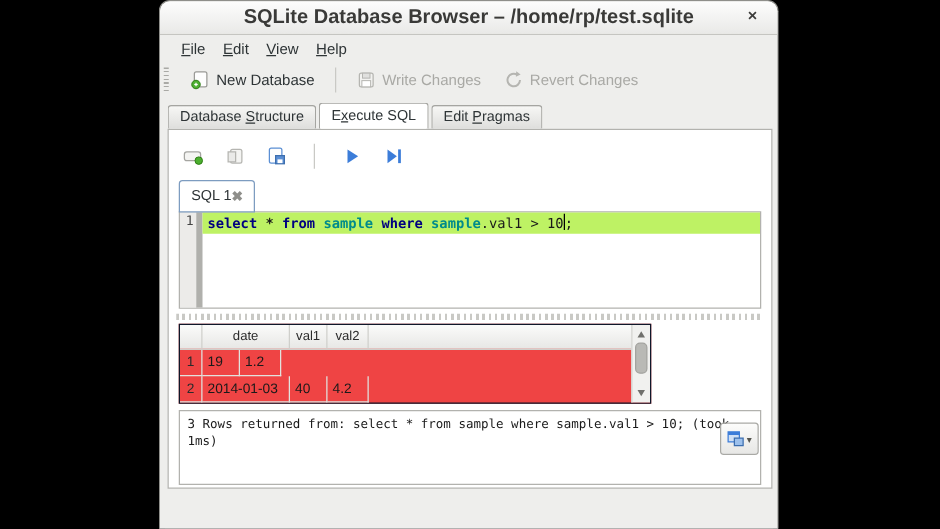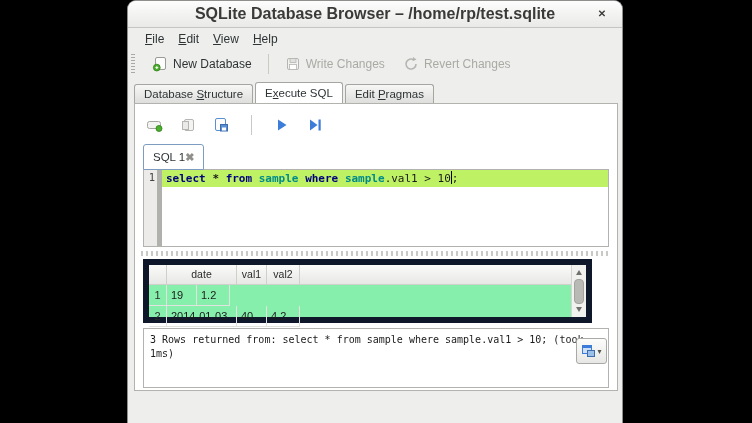--- a/index.html
+++ b/index.html
@@ -72,22 +72,22 @@
   .tbl { color:#008b8b; font-weight:bold; }
   .op  { color:#1a1a1a; font-weight:bold; }
   .pl  { color:#1a1a1a; }
   .cursor { display:inline-block; width:1px; height:13px; background:#000;
             vertical-align:-2px; }
 
   .splitter { position:absolute; left:6px; right:6px; top:147px; height:5px;
               background:repeating-linear-gradient(90deg,#c9c9c5 0 2px,transparent 2px 5px); }
 
   
-  .grid { position:absolute; left:8px; top:155px; width:449px; height:64px;
-          border:6px solid #0f172a; background:#86efac; }
+  .grid { position:absolute; left:8px; top:155px; width:378px; height:64px;
+          border:1px solid #0f172a; background:#ef4444; }
   .gridhead { display:flex; height:20px; background:linear-gradient(#fbfbfa,#e7e7e5);
               border-bottom:1px solid #cfcfcb; }
   .gh { border-right:1px solid #cfcfcb; font-size:10.5px; color:#2b2b2b;
         text-align:center; line-height:19px; }
   .gh.rest { border-right:none; flex:1; }
   .gridrow { display:flex; height:21px; }
   .gc { border-right:1px solid #e2e2de; border-bottom:1px solid #e2e2de;
         font-size:11px; color:#1a1a1a; line-height:20px; padding-left:4px; }
   .gc.num { text-align:center; padding-left:0; color:#2b2b2b; }
   .gc.rest { border-right:none; flex:1; border-bottom:none; }

